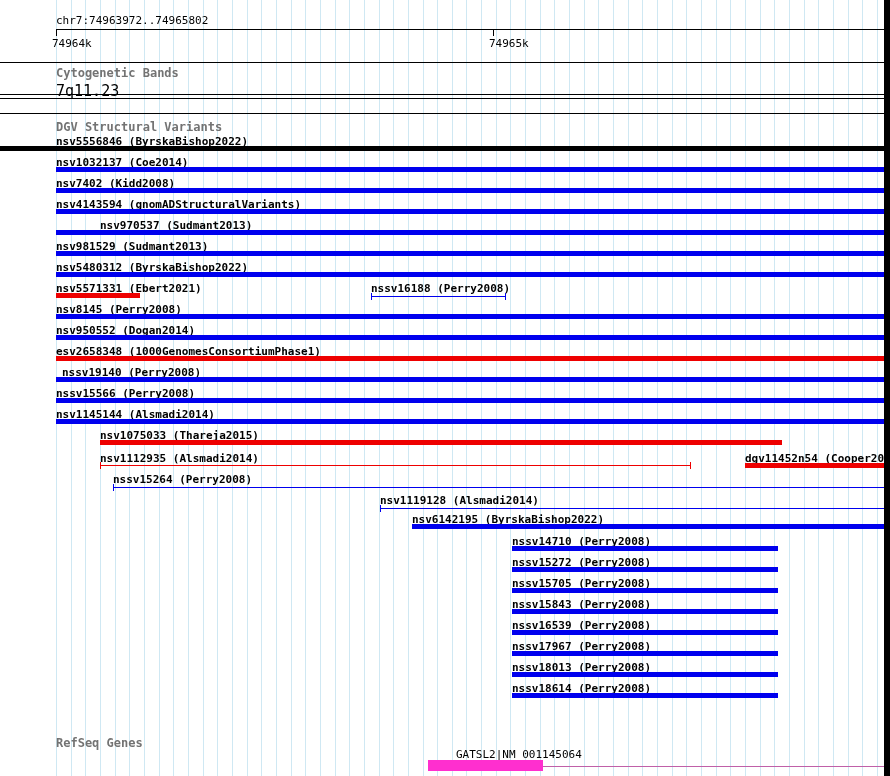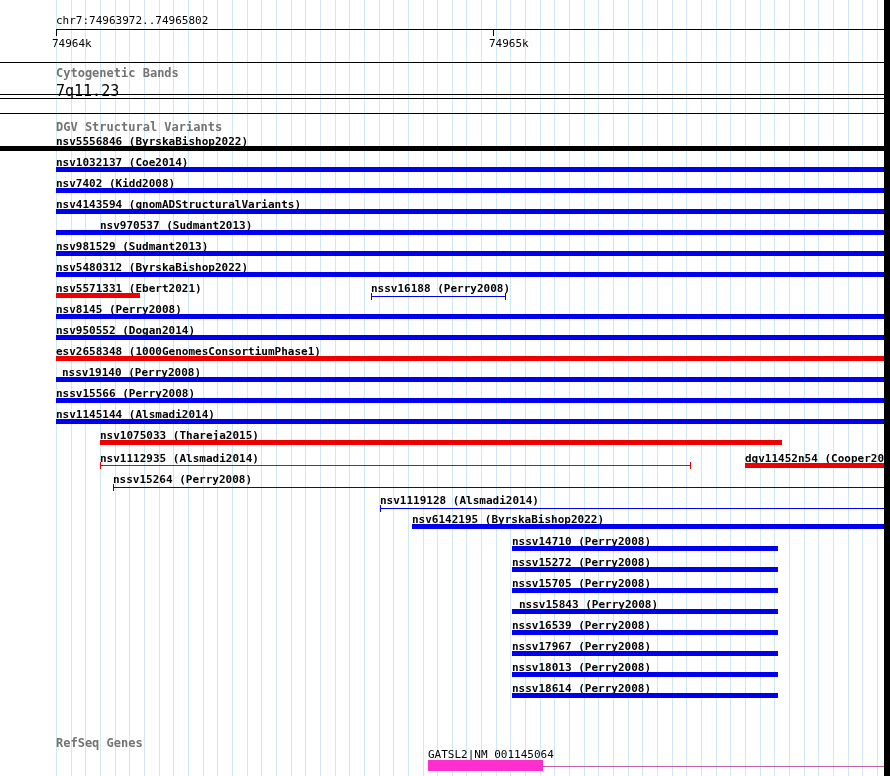--- a/index.html
+++ b/index.html
@@ -101,20 +101,21 @@
     position: absolute;
     height: 1px;
     background: #c060a8;
   }
   .gene-label {
     position: absolute;
     font-family: "DejaVu Sans Mono", monospace;
     font-size: 11px;
     color: #000;
     white-space: nowrap;
+    margin-left: 28px;
   }
 </style>
 </head>
 <body>
 
 <div id="stage">
 
   <div class="gridlines" id="gridlines">
       <div class="gridline" style="left: 56px;"></div>
       <div class="gridline" style="left: 71px;"></div>
@@ -241,21 +242,21 @@
       <div class="feature-thin" style="left: 380px; top: 508px; width: 510px; background: rgb(0, 0, 238);"></div>
       <div class="tick" style="left: 380px; top: 505px; background: rgb(0, 0, 238);"></div>
       <div class="track-label" style="left: 412px; top: 514px;">nsv6142195 (ByrskaBishop2022)</div>
       <div class="feature-bar" style="left: 412px; top: 524px; width: 478px; background: rgb(0, 0, 238);"></div>
       <div class="track-label" style="left: 512px; top: 536px;">nssv14710 (Perry2008)</div>
       <div class="feature-bar" style="left: 512px; top: 546px; width: 266px; background: rgb(0, 0, 238);"></div>
       <div class="track-label" style="left: 512px; top: 557px;">nssv15272 (Perry2008)</div>
       <div class="feature-bar" style="left: 512px; top: 567px; width: 266px; background: rgb(0, 0, 238);"></div>
       <div class="track-label" style="left: 512px; top: 578px;">nssv15705 (Perry2008)</div>
       <div class="feature-bar" style="left: 512px; top: 588px; width: 266px; background: rgb(0, 0, 238);"></div>
-      <div class="track-label" style="left: 512px; top: 599px; padding-left: 7px;">nssv15843 (Perry2008)</div>
+      <div class="track-label" style="left: 512px; top: 599px;">nssv15843 (Perry2008)</div>
       <div class="feature-bar" style="left: 512px; top: 609px; width: 266px; background: rgb(0, 0, 238);"></div>
       <div class="track-label" style="left: 512px; top: 620px;">nssv16539 (Perry2008)</div>
       <div class="feature-bar" style="left: 512px; top: 630px; width: 266px; background: rgb(0, 0, 238);"></div>
       <div class="track-label" style="left: 512px; top: 641px;">nssv17967 (Perry2008)</div>
       <div class="feature-bar" style="left: 512px; top: 651px; width: 266px; background: rgb(0, 0, 238);"></div>
       <div class="track-label" style="left: 512px; top: 662px;">nssv18013 (Perry2008)</div>
       <div class="feature-bar" style="left: 512px; top: 672px; width: 266px; background: rgb(0, 0, 238);"></div>
       <div class="track-label" style="left: 512px; top: 683px;">nssv18614 (Perry2008)</div>
       <div class="feature-bar" style="left: 512px; top: 693px; width: 266px; background: rgb(0, 0, 238);"></div>
     </div>

